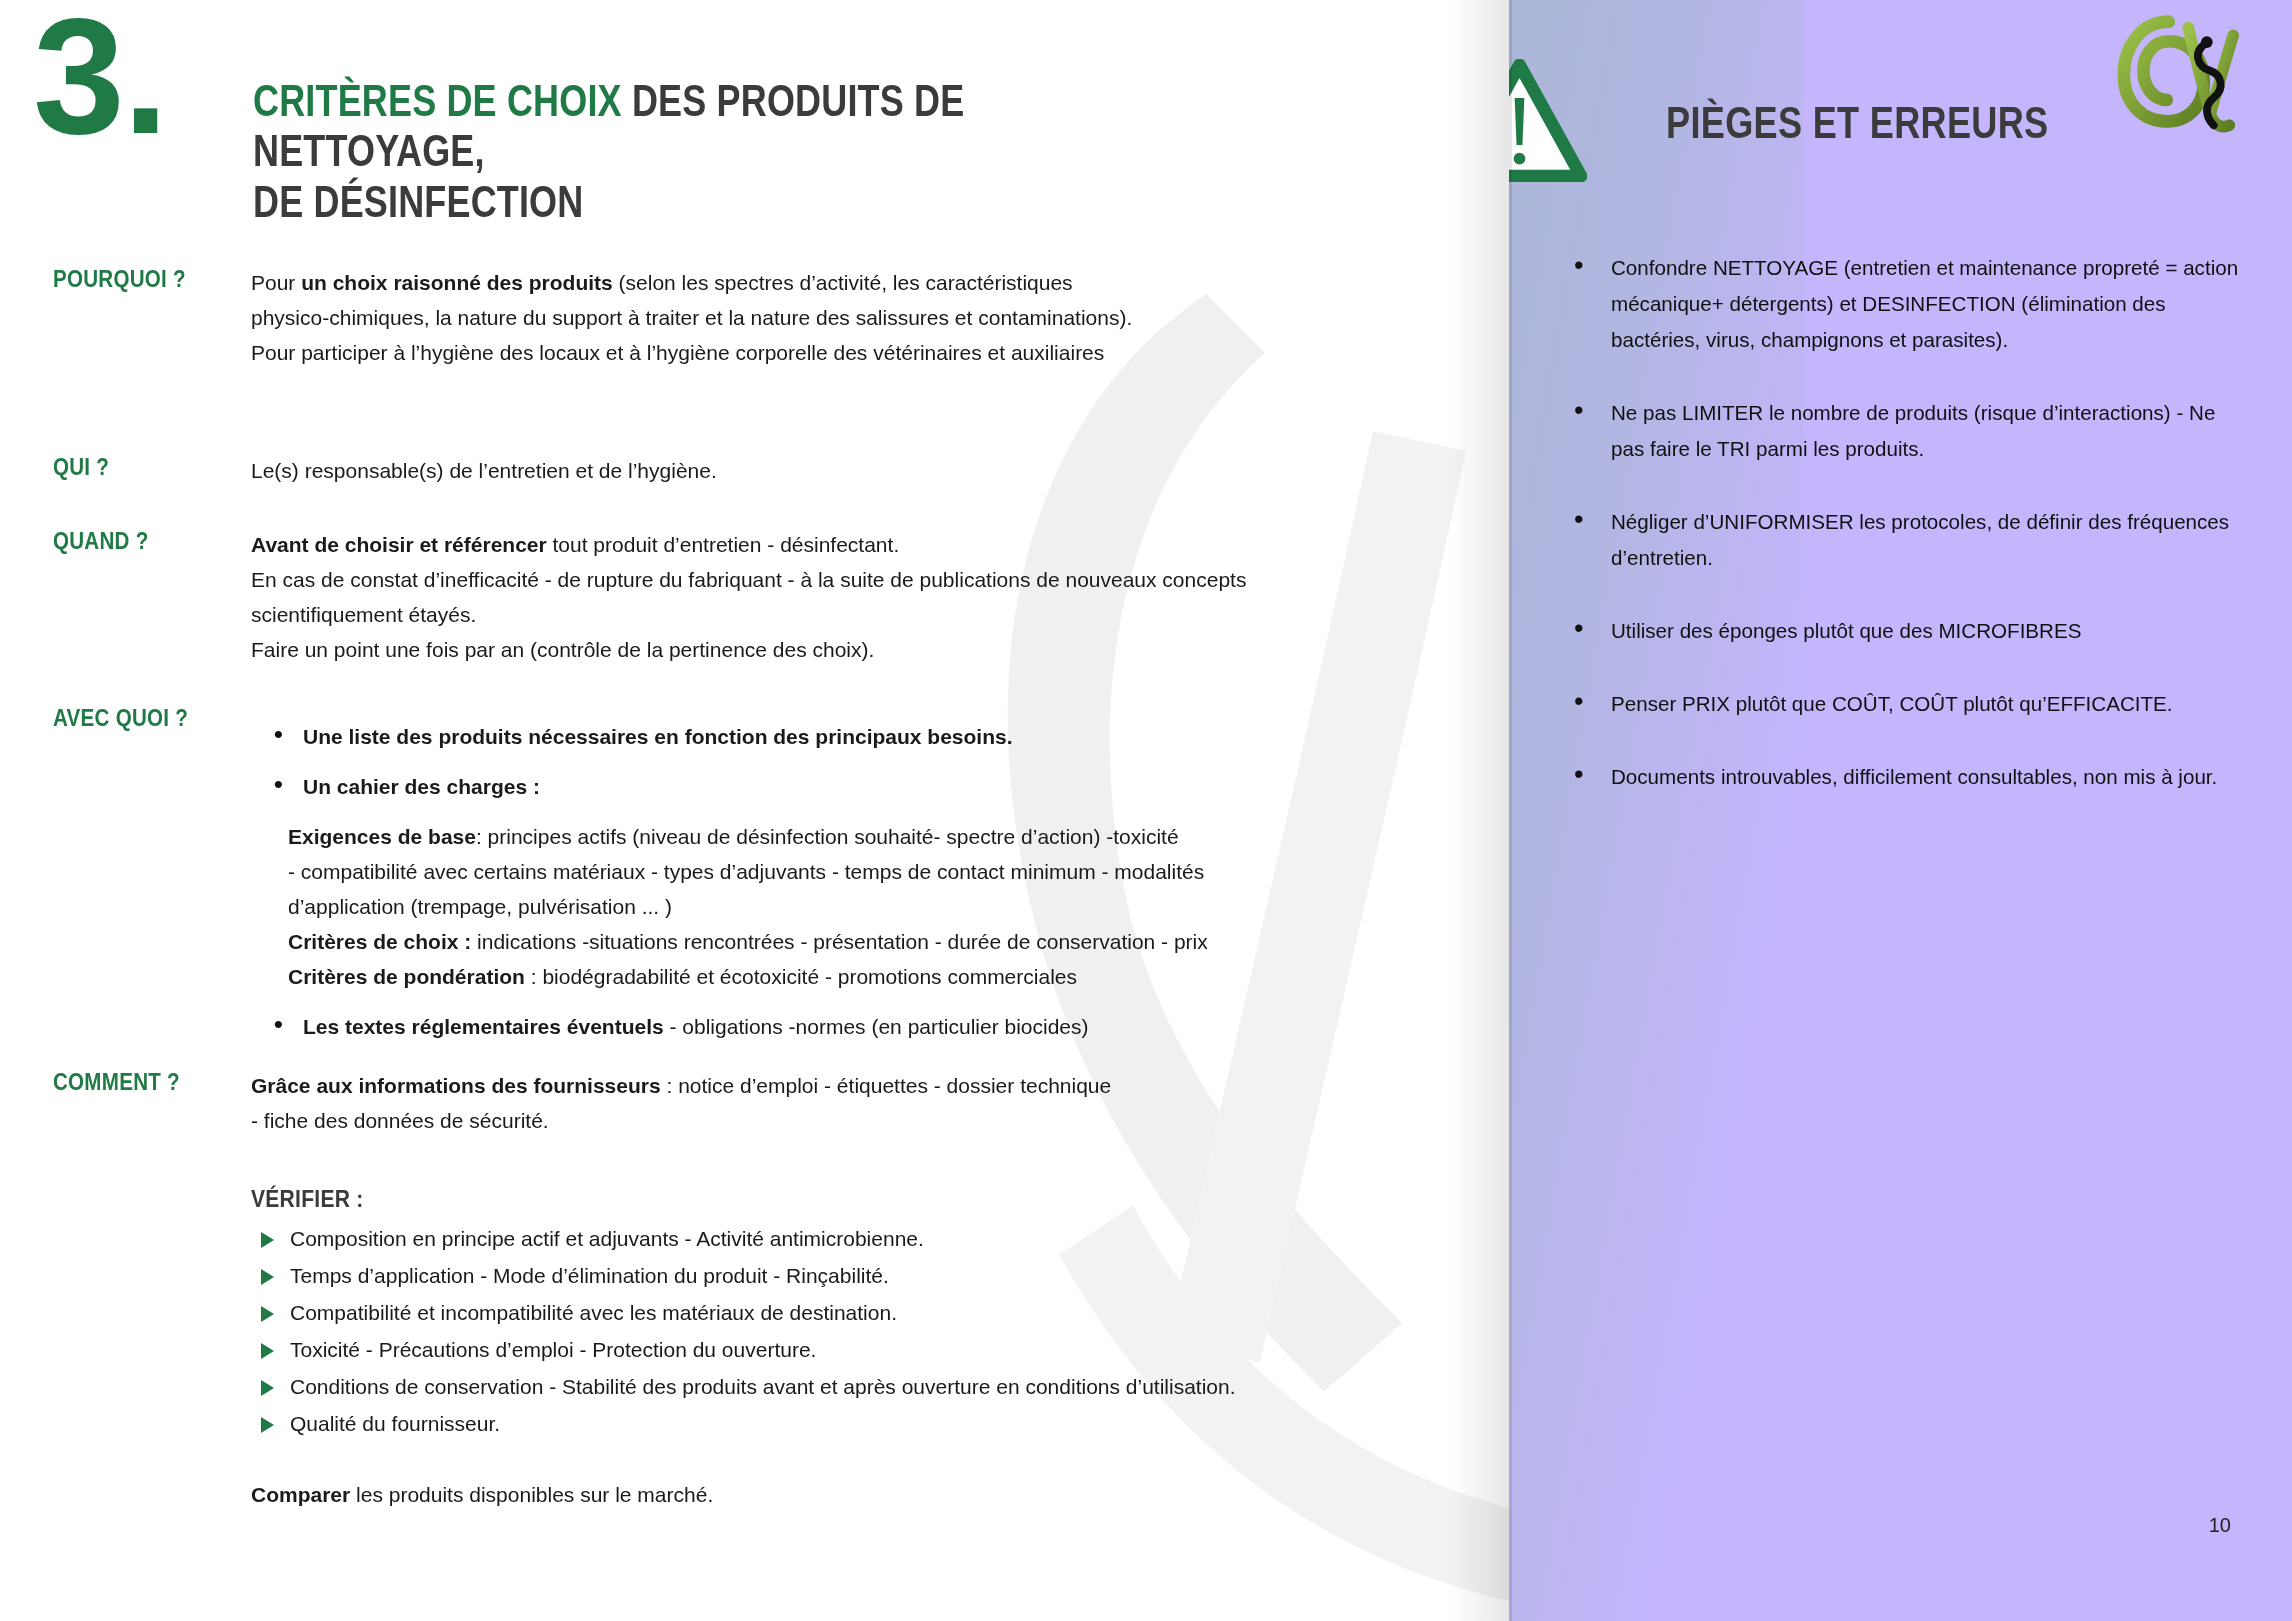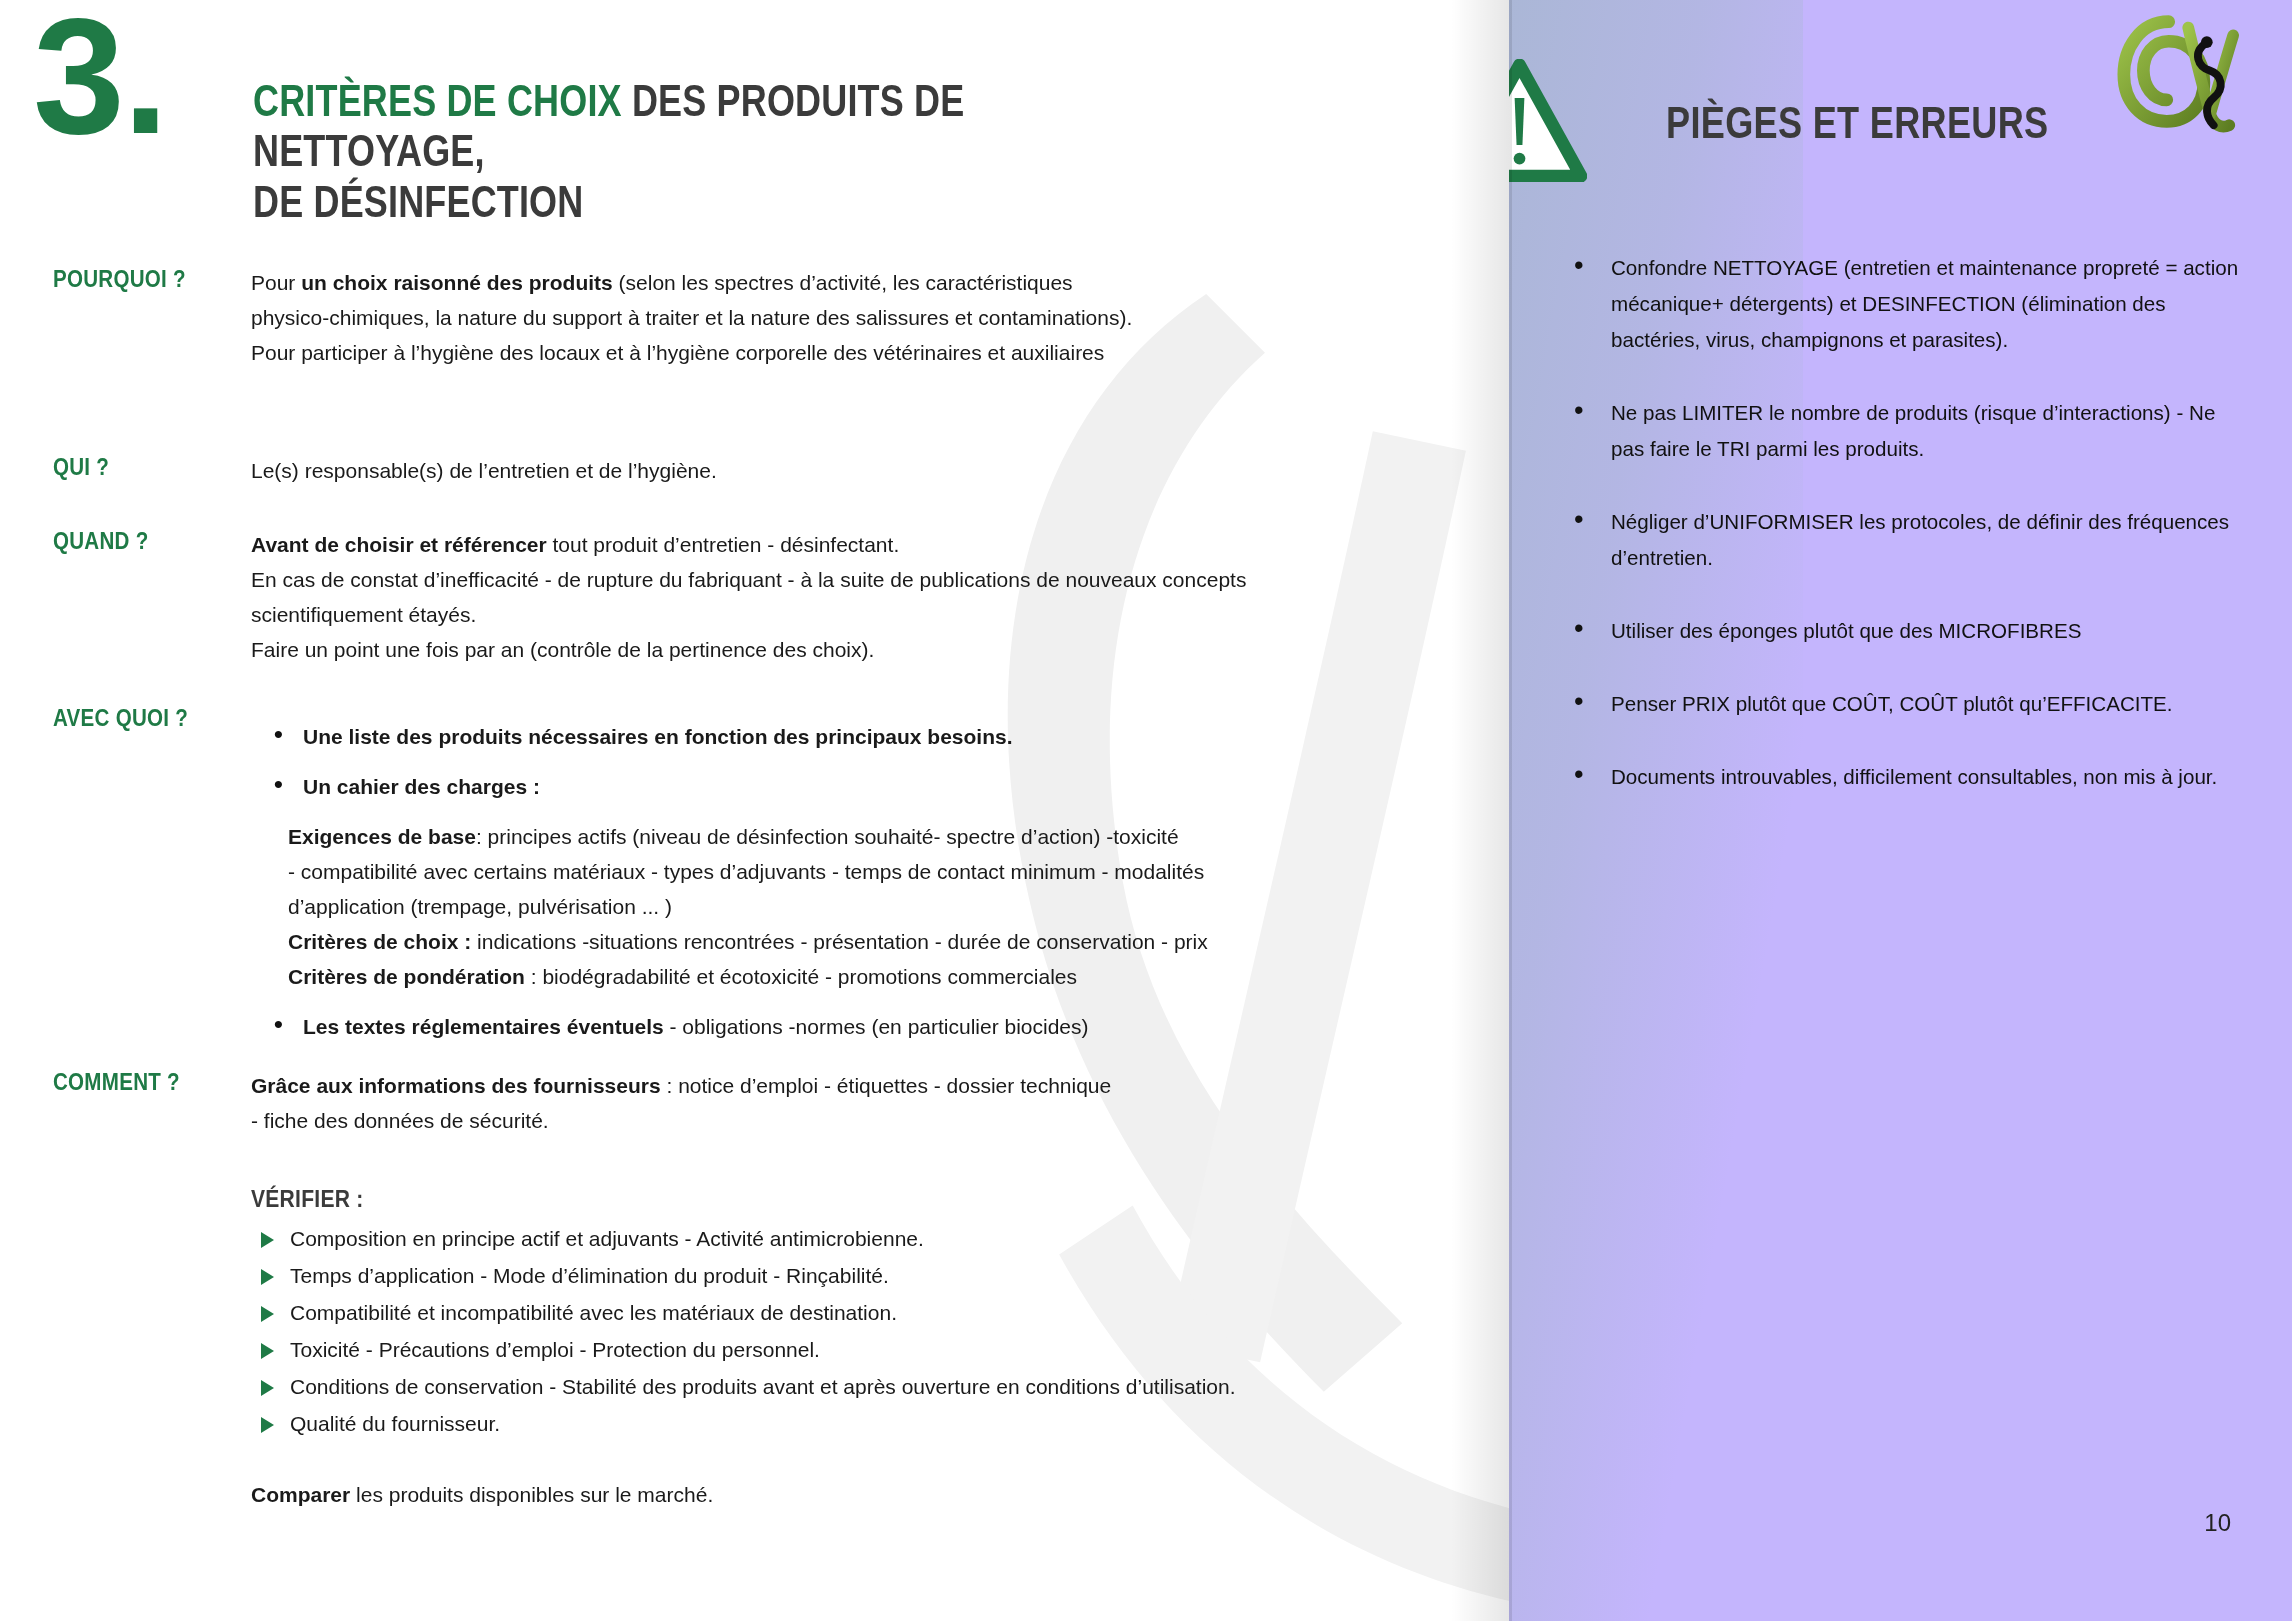--- a/index.html
+++ b/index.html
@@ -203,21 +203,21 @@
     content: "\2022";
     position: absolute;
     left: 5.9px; top: -2.9px;
     font-size: 27.4px;
     line-height: 36px;
     color: #111;
   }
   .page-num {
     position: absolute;
     right: 61px; bottom: 84px;
-    font-size: 24px;
+    font-size: 20px;
     color: #222;
   }
 </style>
 </head>
 <body>
 
 <div id="page">
 
   <div class="watermark wm-q">
     <svg width="706" height="1333" viewBox="0 0 720 1360">
@@ -326,21 +326,21 @@
       <div class="sec-label">COMMENT ?</div>
       <div class="sec-body">
         <p><b>Grâce aux informations des fournisseurs</b><span> : notice d’emploi - étiquettes - dossier technique</span></p>
         <p>- fiche des données de sécurité.</p>
         <div style="height:43px;"></div>
         <div class="verifier-head">VÉRIFIER :</div>
         <ul class="tri">
           <li><span class="tri-icon"></span><span>Composition en principe actif et adjuvants - Activité antimicrobienne.</span></li>
           <li><span class="tri-icon"></span><span>Temps d’application - Mode d’élimination du produit - Rinçabilité.</span></li>
           <li><span class="tri-icon"></span><span>Compatibilité et incompatibilité avec les matériaux de destination.</span></li>
-          <li><span class="tri-icon"></span><span>Toxicité - Précautions d’emploi - Protection du personnel.</span></li>
+          <li><span class="tri-icon"></span><span>Toxicité - Précautions d’emploi - Protection du ouverture.</span></li>
           <li><span class="tri-icon"></span><span>Conditions de conservation - Stabilité des produits avant et après ouverture en conditions d’utilisation.</span></li>
           <li><span class="tri-icon"></span><span>Qualité du fournisseur.</span></li>
         </ul>
         <div style="height:35px;"></div>
         <p><b>Comparer</b><span> les produits disponibles sur le marché.</span></p>
       </div>
     </div>
 
   </div>
 </div>

